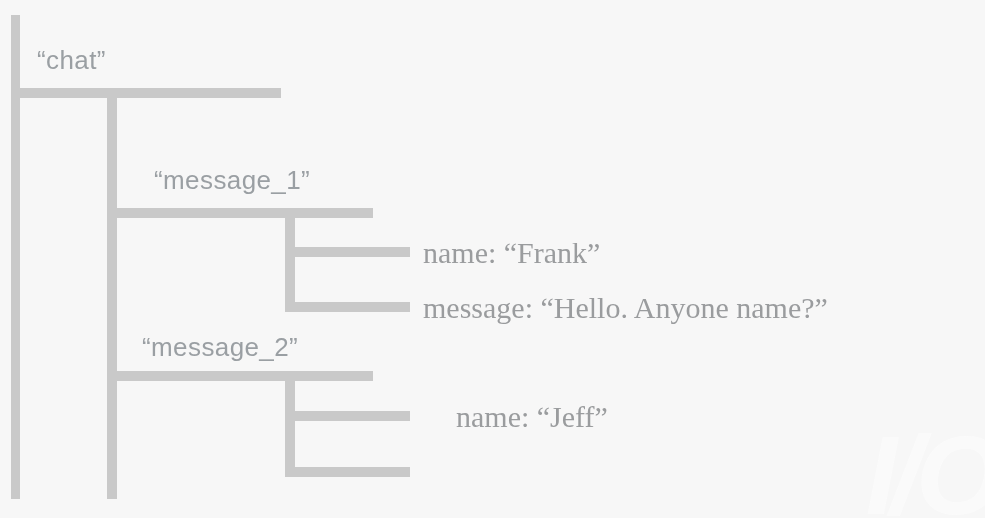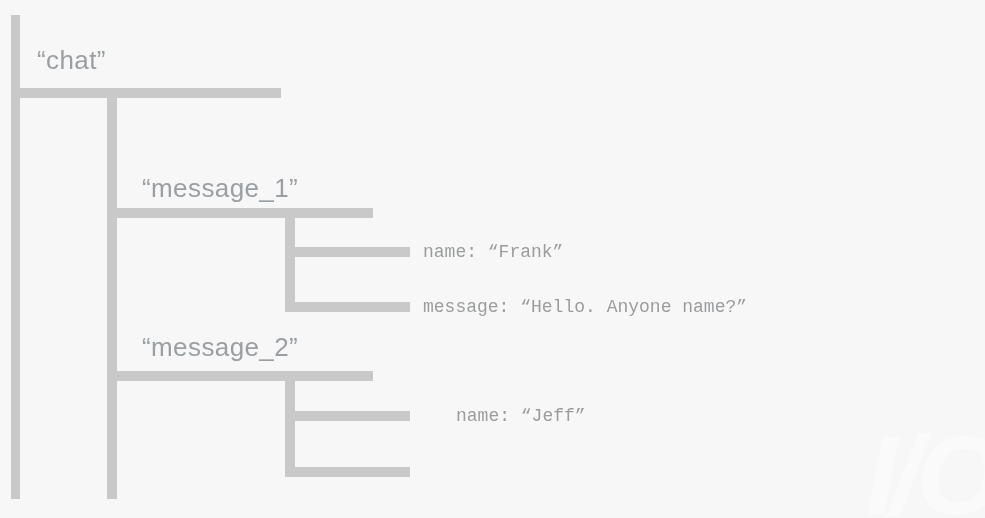--- a/index.html
+++ b/index.html
@@ -20,22 +20,22 @@
   .edge{position:absolute;background:var(--line);}
   .node-label{
     position:absolute;
     font-size:26px;line-height:27px;
     color:var(--label);
     letter-spacing:.4px;
     white-space:pre;
   }
   .leaf-label{
     position:absolute;
-    font-family:Liberation Mono, monospace;
-    font-size:18px;line-height:25px;
+    font-family:Liberation Serif, serif;
+    font-size:30px;line-height:25px;
     color:var(--leaf);
     white-space:pre;
   }
   .watermark{
     position:absolute;
     right:-12px;bottom:-22px;
     font-size:112px;font-weight:bold;font-style:italic;
     letter-spacing:-6px;
     color:var(--wm);opacity:.45;
     pointer-events:none;
@@ -55,21 +55,21 @@
   <div class="edge" style="left:285px; top:247px; width:125px; height:10px;"></div>
   <div class="edge" style="left:285px; top:302px; width:125px; height:10px;"></div>
 
   <div class="edge" style="left:107px; top:371px; width:266px; height:10px;"></div>
   <div class="edge" style="left:285px; top:371px; width:10px;  height:106px;"></div>
   <div class="edge" style="left:285px; top:411px; width:125px; height:10px;"></div>
   <div class="edge" style="left:285px; top:467px; width:125px; height:10px;"></div>
 
   <div class="node-label" style="left:37px; top:47px;">“chat”</div>
 
-  <div class="node-label" style="left:142px; top:167px;margin-top:8px;">“message_1”</div>
+  <div class="node-label" style="left:154px; top:167px;">“message_1”</div>
 
   <div class="node-label" style="left:142px; top:334px;">“message_2”</div>
 
   <div class="leaf-label" style="left:423px; top:240px;">name: “Frank”</div>
 
   <div class="leaf-label" style="left:423px; top:295px;">message: “Hello. Anyone name?”</div>
 
   <div class="leaf-label" style="left:423px; top:404px;margin-left:33px;">name: “Jeff”</div>
 
 

